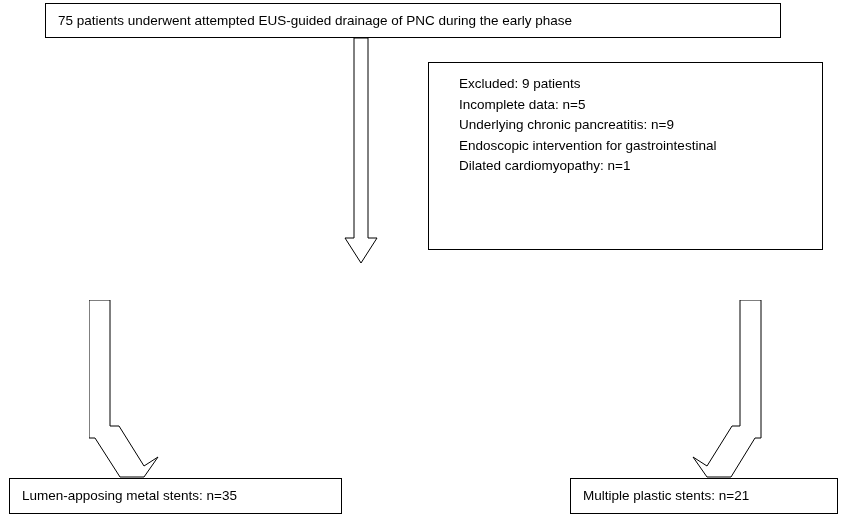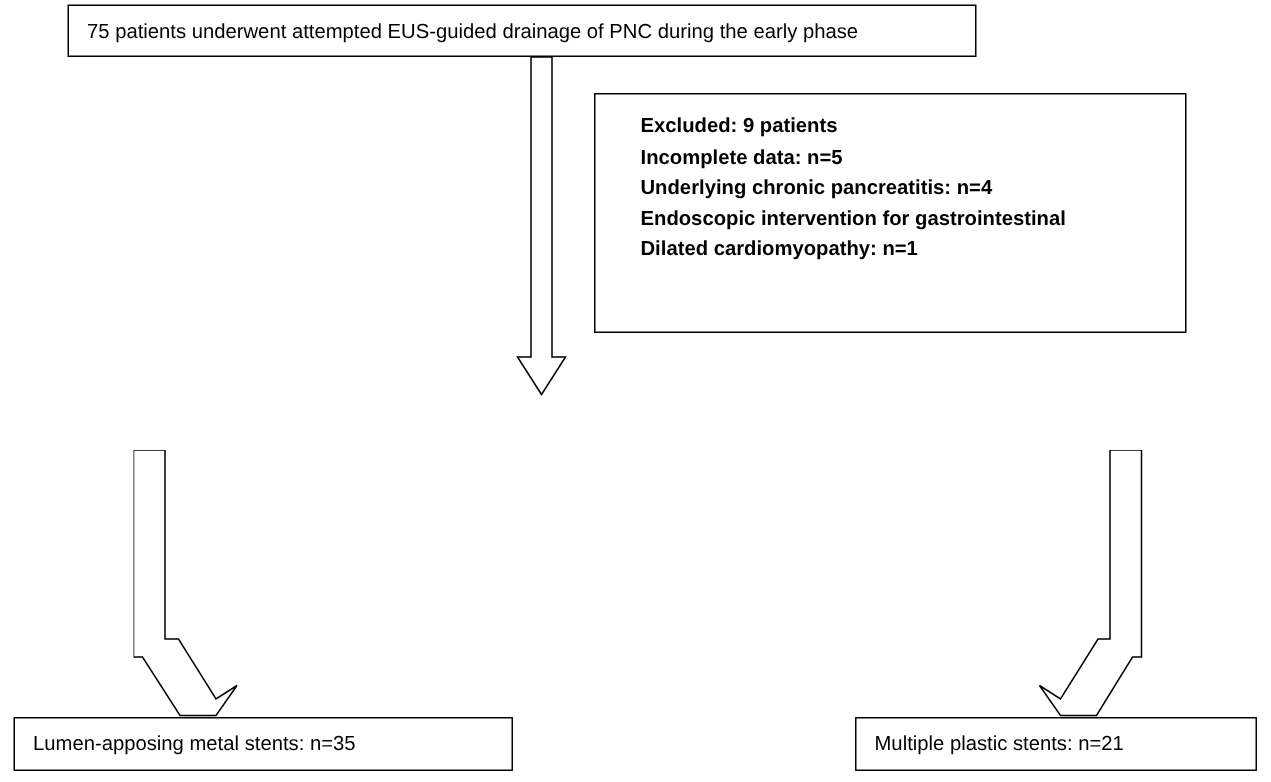--- a/index.html
+++ b/index.html
@@ -42,43 +42,43 @@
     display: block;
   }
   .arrow {
     position: absolute;
   }
   .arrow svg {
     display: block;
   }
 
   
-  #node-top     { left: 45px;  top: 3px;   width: 606px; height: 35px; }
-  #node-excl    { left: 396px; top: 62px;  width: 395px; height: 160px; font-weight: bold; }
+  #node-top     { left: 45px;  top: 3px;   width: 736px; height: 35px; }
+  #node-excl    { left: 428px; top: 62px;  width: 395px; height: 188px; }
   #node-mid     { left: 66px;  top: 264px; width: 725px; height: 35px; }
   #node-lams    { left: 9px;   top: 478px; width: 333px; height: 36px; }
   #node-plastic { left: 570px; top: 478px; width: 268px; height: 36px; }
 
   #arrow-1 { left: 344px; top: 38px;  width: 34px;  height: 226px; }
   #arrow-2 { left: 89px;  top: 300px; width: 70px;  height: 178px; }
   #arrow-3 { left: 692px; top: 300px; width: 70px;  height: 178px; }
 </style>
 </head>
 <body>
 
 <div id="canvas">
 
   <div class="box box-pad" id="node-top">
     <span>75 patients underwent attempted EUS-guided drainage of PNC during the early phase</span>
   </div>
 
   <div class="box multiline" id="node-excl">
     <span class="line">Excluded: 9 patients</span>
     <span class="line">Incomplete data: n=5</span>
-    <span class="line">Underlying chronic pancreatitis: n=4</span>
+    <span class="line">Underlying chronic pancreatitis: n=9</span>
     <span class="line">Endoscopic intervention for gastrointestinal</span>
     <span class="line">Dilated cardiomyopathy: n=1</span>
   </div>
 
 
   <div class="box box-pad" id="node-lams">
     <span>Lumen-apposing metal stents: n=35</span>
   </div>
 
   <div class="box box-pad" id="node-plastic">

